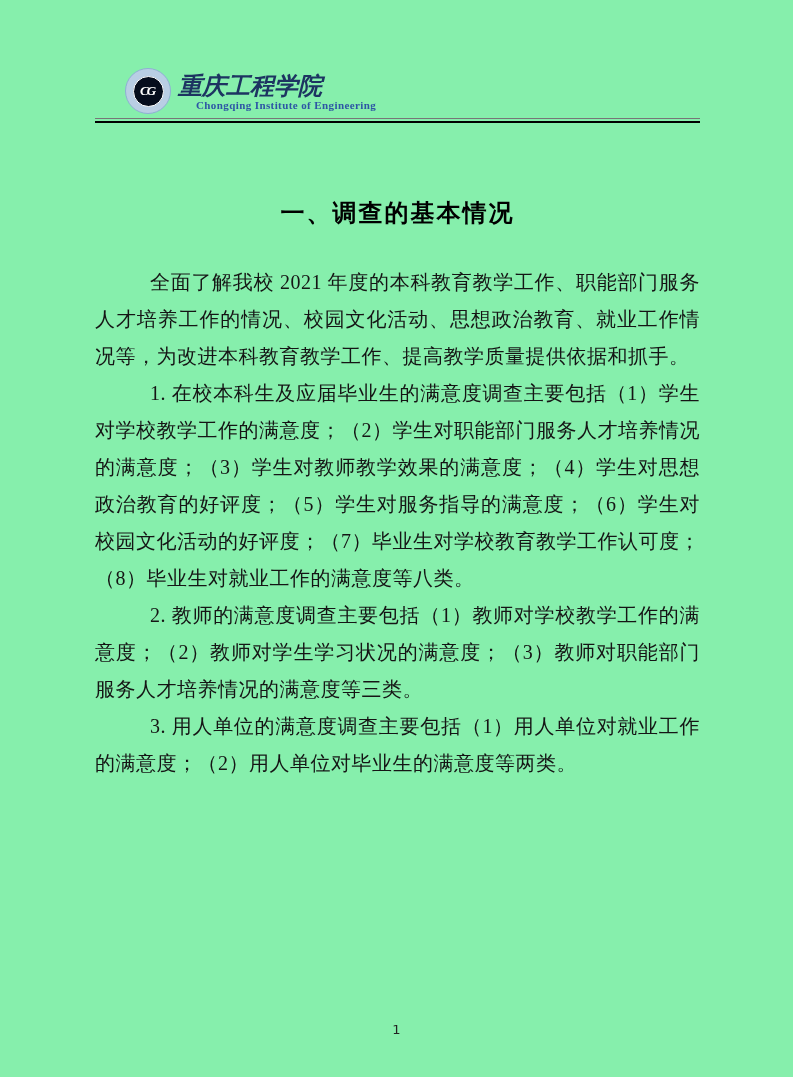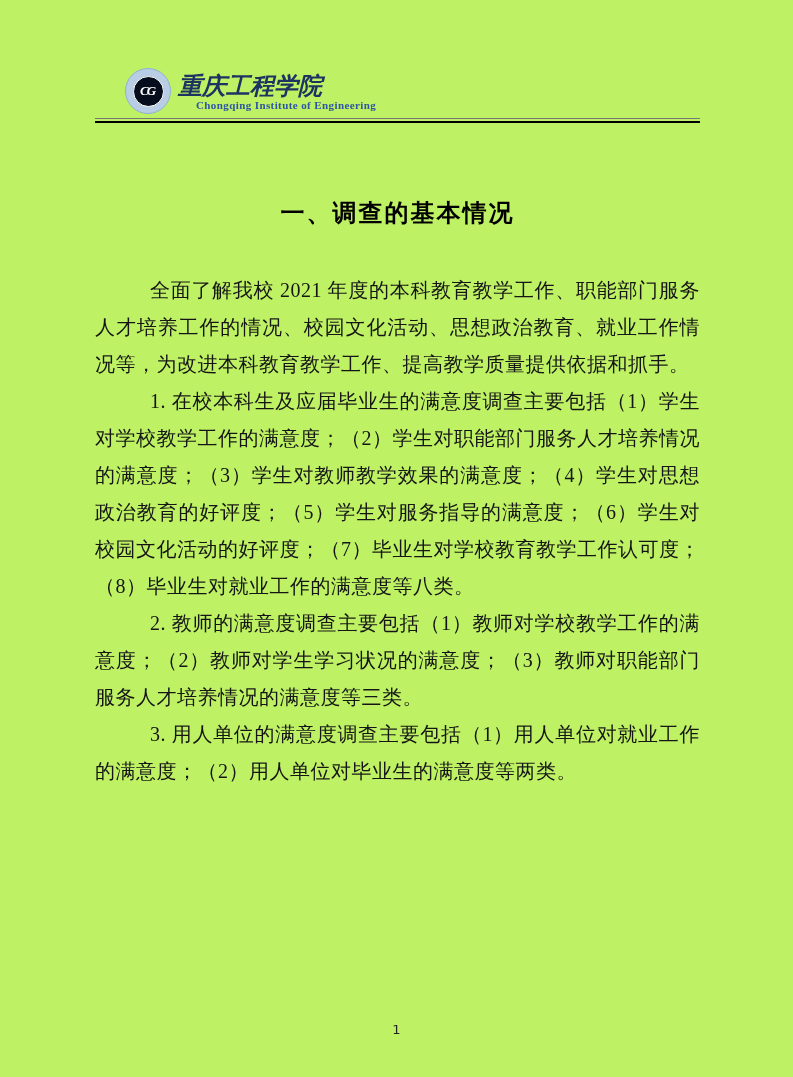--- a/index.html
+++ b/index.html
@@ -4,21 +4,21 @@
 <style>
   * { box-sizing: border-box; margin: 0; padding: 0; }
   html, body { background: #ffffff; }
   body {
     width: 793px; height: 1077px;
     font-family: "Liberation Serif", serif;
     color: #111111;
     position: relative;
     overflow: hidden;
   }
-  .page { position: relative; width: 793px; height: 1077px; background: #bef264; }
+  .page { position: relative; width: 793px; height: 1077px; background: #86efac; }
 
   
   .header { padding: 68px 0 0 125px; height: 118px; }
   .logo { display: flex; align-items: flex-start; gap: 7px; }
   .emblem {
     width: 46px; height: 46px; border-radius: 50%;
     background: #b9cee4; border: 1px solid #8fb0d4;
     display: flex; align-items: center; justify-content: center;
     flex: 0 0 auto;
   }
@@ -52,21 +52,21 @@
   
   .content {
     margin: 0 93px 0 95px;
     font-size: 20px; line-height: 37px;
   }
   .doc-title {
     font-family: "Liberation Sans", sans-serif;
     font-weight: bold; font-size: 24px; line-height: 40px;
     text-align: center; letter-spacing: 2px;
     color: #000000;
-    margin: 70px 0 39px 0;
+    margin: 70px 0 31px 0;
   }
   .section-heading {
     font-family: "Liberation Sans", sans-serif;
     font-weight: bold; font-size: 21px; line-height: 37px;
     color: #000000;
     text-indent: 55px;
   }
   .para {
     text-indent: 55px;
     text-align: justify;

